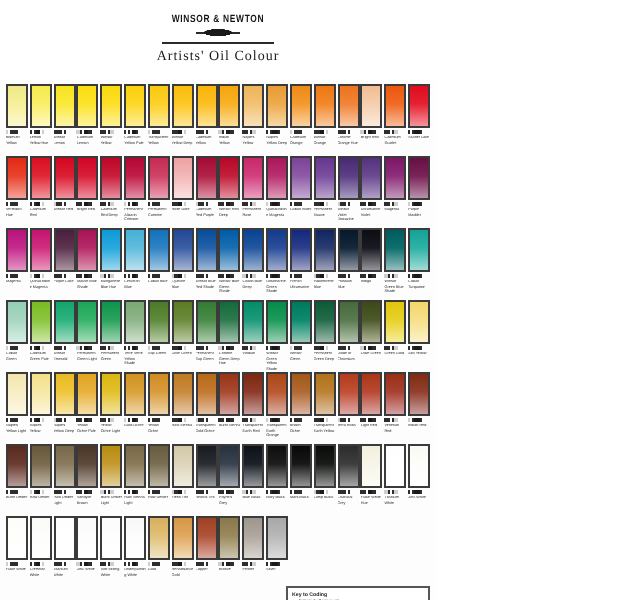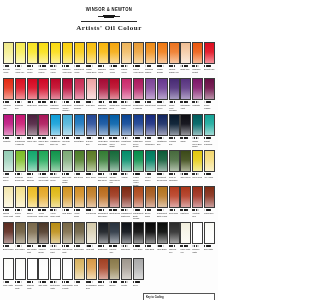--- a/index.html
+++ b/index.html
@@ -38,21 +38,21 @@
     background:
       radial-gradient(ellipse 12px 3px at 50% 55%, #1a1a1a 0 58%, rgba(0,0,0,0) 60%),
       linear-gradient(#2a2a2a,#2a2a2a) center/22px 1px no-repeat;
   }
   .logo-rule{
     width:56px;height:.6px;background:#2b2b2b;margin-top:1.6px;
   }
   .subtitle{
     font-family:"Liberation Serif", serif;
     font-size:7px;color:#1b1b1b;margin-top:2.2px;
-    letter-spacing:.5px;white-space:nowrap;font-weight:bold;
+    letter-spacing:.5px;white-space:nowrap;
   }
 
   
   .grid-area{
     flex:1 1 auto;
     padding:2px 3px 0 3px;
     display:flex;flex-direction:column;
     gap:0;
   }
   .row{

